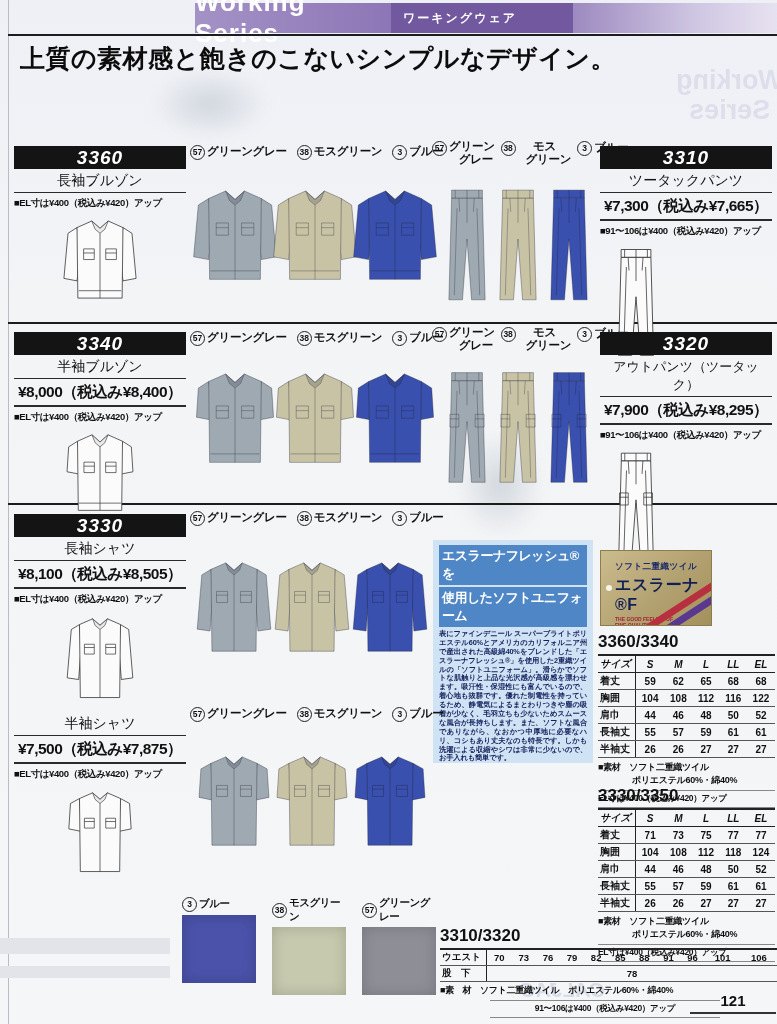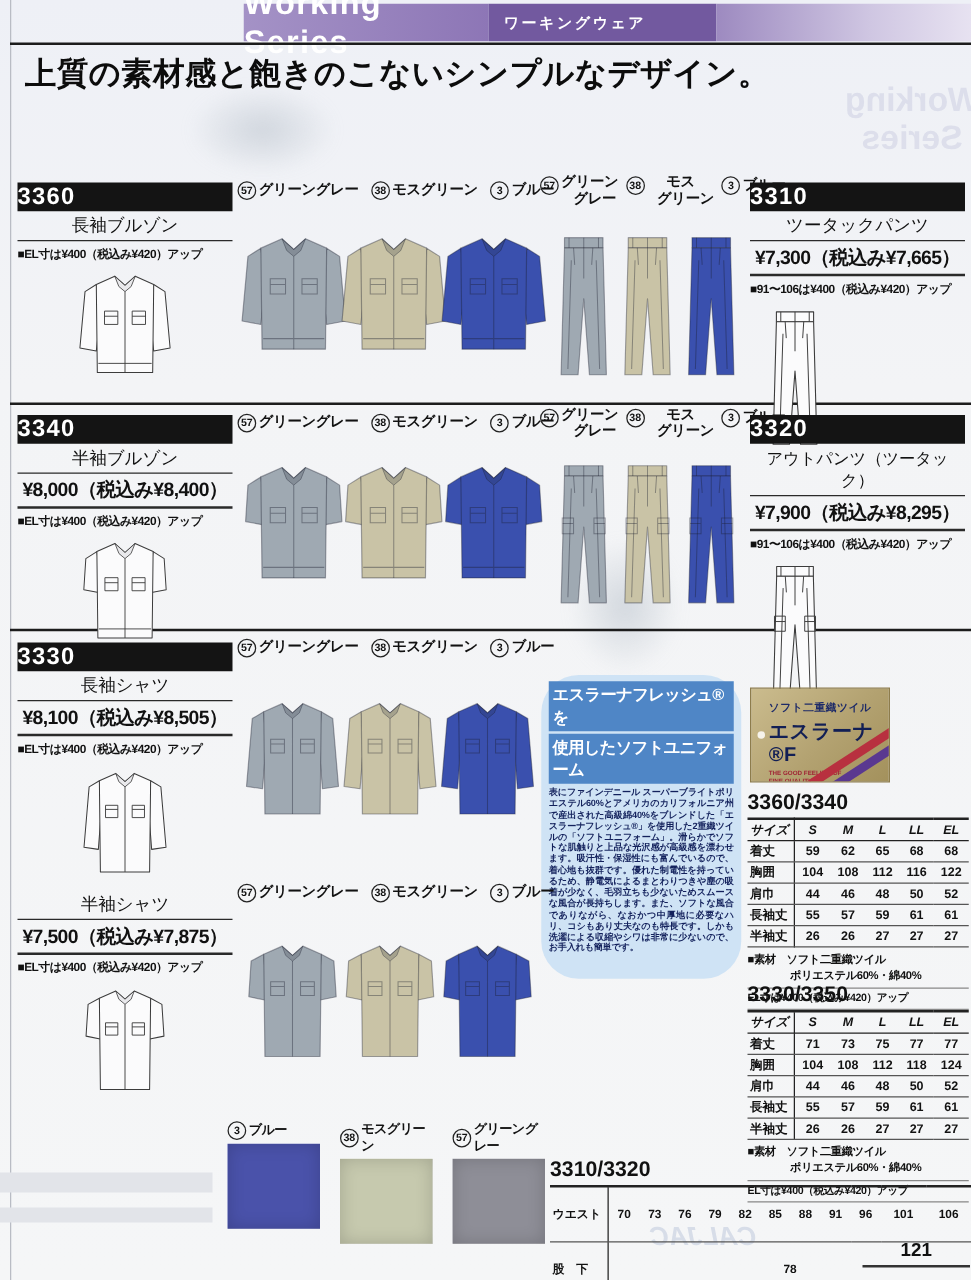--- a/index.html
+++ b/index.html
@@ -20,22 +20,22 @@
     font-size:25px;font-weight:800;letter-spacing:.5px;color:#0c0c0c;}
   
   .ghost-ws{position:absolute;right:-6px;top:66px;transform:scaleX(-1);
     font-size:27px;font-weight:800;color:rgba(90,100,165,.13);line-height:1.1;text-align:center;}
   .ghost-cal{position:absolute;left:520px;top:978px;transform:scaleX(-1);
     font-size:21px;font-weight:800;font-style:italic;color:rgba(110,130,180,.22);}
   .ghost-blob{position:absolute;border-radius:50%;filter:blur(6px);background:radial-gradient(#b7c0ca,transparent 70%);opacity:.55;}
   .ghost-strip{position:absolute;background:#e2e4e9;}
   
   .pcard{position:absolute;width:172px;}
-  .pnum{background:#141414;color:#fff;text-align:left;font-size:19px;font-weight:bold;
-    height:23px;line-height:23px;letter-spacing:1px;}
+  .pnum{background:#141414;color:#fff;text-align:center;font-size:19px;font-weight:bold;
+    height:23px;line-height:23px;letter-spacing:1px;font-style:italic;}
   .pname{text-align:center;font-size:14px;font-weight:normal;padding:3px 0 2px;border-bottom:1.5px solid #2a2a2a;}
   .pprice{text-align:center;font-size:15.5px;font-weight:bold;padding:3px 0 2px;border-bottom:2px solid #2a2a2a;letter-spacing:-.5px;}
   .pnote{font-size:9.5px;font-weight:bold;padding-top:4px;letter-spacing:-.4px;}
   .psketch{padding-top:6px;}
   
   .labels{position:absolute;display:flex;gap:10px;align-items:flex-start;}
   .cl-item{display:flex;align-items:flex-start;gap:2px;}
   .cl-code{display:inline-block;min-width:13px;height:13px;line-height:13px;border:1.2px solid #222;
     border-radius:50%;font-size:8.5px;font-weight:bold;text-align:center;margin-top:1px;}
   .cl-name{font-size:11.5px;font-weight:bold;letter-spacing:-.3px;}
@@ -46,21 +46,21 @@
   .pics svg{margin-left:-14px;}
   .pics svg:first-child{margin-left:0;}
   .pics.pantsg svg{margin-left:-7px;}
   .pics.pantsg svg:first-child{margin-left:0;}
   svg.gphoto{--g-stroke:rgba(25,30,45,.38);--g-dark:rgba(25,30,45,.20);}
   svg.lineart{--g-fill:#fbfbfc;--g-stroke:#3c3c3c;--g-dark:#e9e9ec;}
   .s-main{fill:var(--g-fill,#ccc);stroke:var(--g-stroke,#555);stroke-width:1;stroke-linejoin:round;}
   .s-dark{fill:var(--g-dark,#999);stroke:var(--g-stroke,#555);stroke-width:.8;stroke-linejoin:round;}
   .s-det{fill:none;stroke:var(--g-stroke,#555);stroke-width:.9;}
   
-  .fbox{position:absolute;left:433px;top:540px;width:160px;background:#cfe3f5;padding:5px 6px 20px;box-sizing:border-box;border-radius:30px;}
+  .fbox{position:absolute;left:433px;top:540px;width:160px;background:#cfe3f5;padding:5px 6px 0;box-sizing:border-box;}
   .ftitle span{display:block;background:#4f86c6;color:#fff;font-size:13px;font-weight:bold;
     padding:2px 3px;margin-bottom:2px;letter-spacing:-.5px;}
   .fbody{font-size:7.3px;font-weight:bold;color:#13215c;line-height:1.22;text-align:justify;letter-spacing:-.2px;margin-top:3px;}
   
   .gcard{position:absolute;left:600px;top:550px;width:112px;height:76px;box-sizing:border-box;
     background:linear-gradient(135deg,#cbbc8e,#b3a271 55%,#a3915c);border:1px solid #8d7c4c;
     overflow:hidden;padding:10px 6px 0 14px;}
   .gc1{font-size:8.5px;font-weight:bold;color:#1d2a68;letter-spacing:.5px;}
   .gc2{font-size:16px;font-weight:bold;color:#121f55;margin-top:2px;letter-spacing:.5px;}
   .gc3{font-size:5px;font-weight:bold;color:#a02535;margin-top:2px;line-height:1.2;width:70px;}
@@ -74,21 +74,21 @@
   .stbl table{border-collapse:collapse;width:100%;border-top:2px solid #222;}
   .stbl td{border-bottom:1px solid #555;font-size:10px;font-weight:bold;text-align:center;padding:1px 1px;}
   .stbl tr:first-child td{border-bottom:1.6px solid #222;font-style:italic;}
   .stbl td:first-child{text-align:left;border-right:1.5px solid #222;width:34px;padding-left:2px;}
   .mat{font-size:9px;font-weight:bold;margin-top:3px;letter-spacing:-.3px;}
   .mat2{font-size:9px;font-weight:bold;padding-left:34px;letter-spacing:-.3px;}
   .tnote{font-size:8.5px;font-weight:bold;margin-top:3px;border-top:1px solid #888;border-bottom:1px solid #888;padding:2px 0;letter-spacing:-.3px;}
   
   .ptbl{position:absolute;left:440px;top:926px;width:337px;}
   .ptbl table{border-collapse:collapse;width:100%;border-top:2px solid #222;}
-  .ptbl td{border-bottom:1px solid #555;font-size:9.5px;font-weight:bold;text-align:center;padding:15px 0;}
+  .ptbl td{border-bottom:1px solid #555;font-size:9.5px;font-weight:bold;text-align:center;padding:1px 0;}
   .ptbl td:first-child{text-align:left;border-right:1.5px solid #222;width:44px;padding-left:2px;}
   .ptbl .mat{margin-top:2px;}
   .ptbl .tnote{width:230px;margin-left:50px;text-align:center;}
   
   .swrow{position:absolute;left:182px;top:896px;display:flex;gap:14px;}
   .sw{width:76px;}
   .swlabel{display:flex;gap:2px;align-items:center;margin-bottom:3px;}
   .swlabel .swname{font-size:10.5px;font-weight:bold;letter-spacing:-.5px;}
   .swbox{width:74px;height:68px;box-shadow:inset 0 0 14px rgba(0,0,0,.18);}
   

